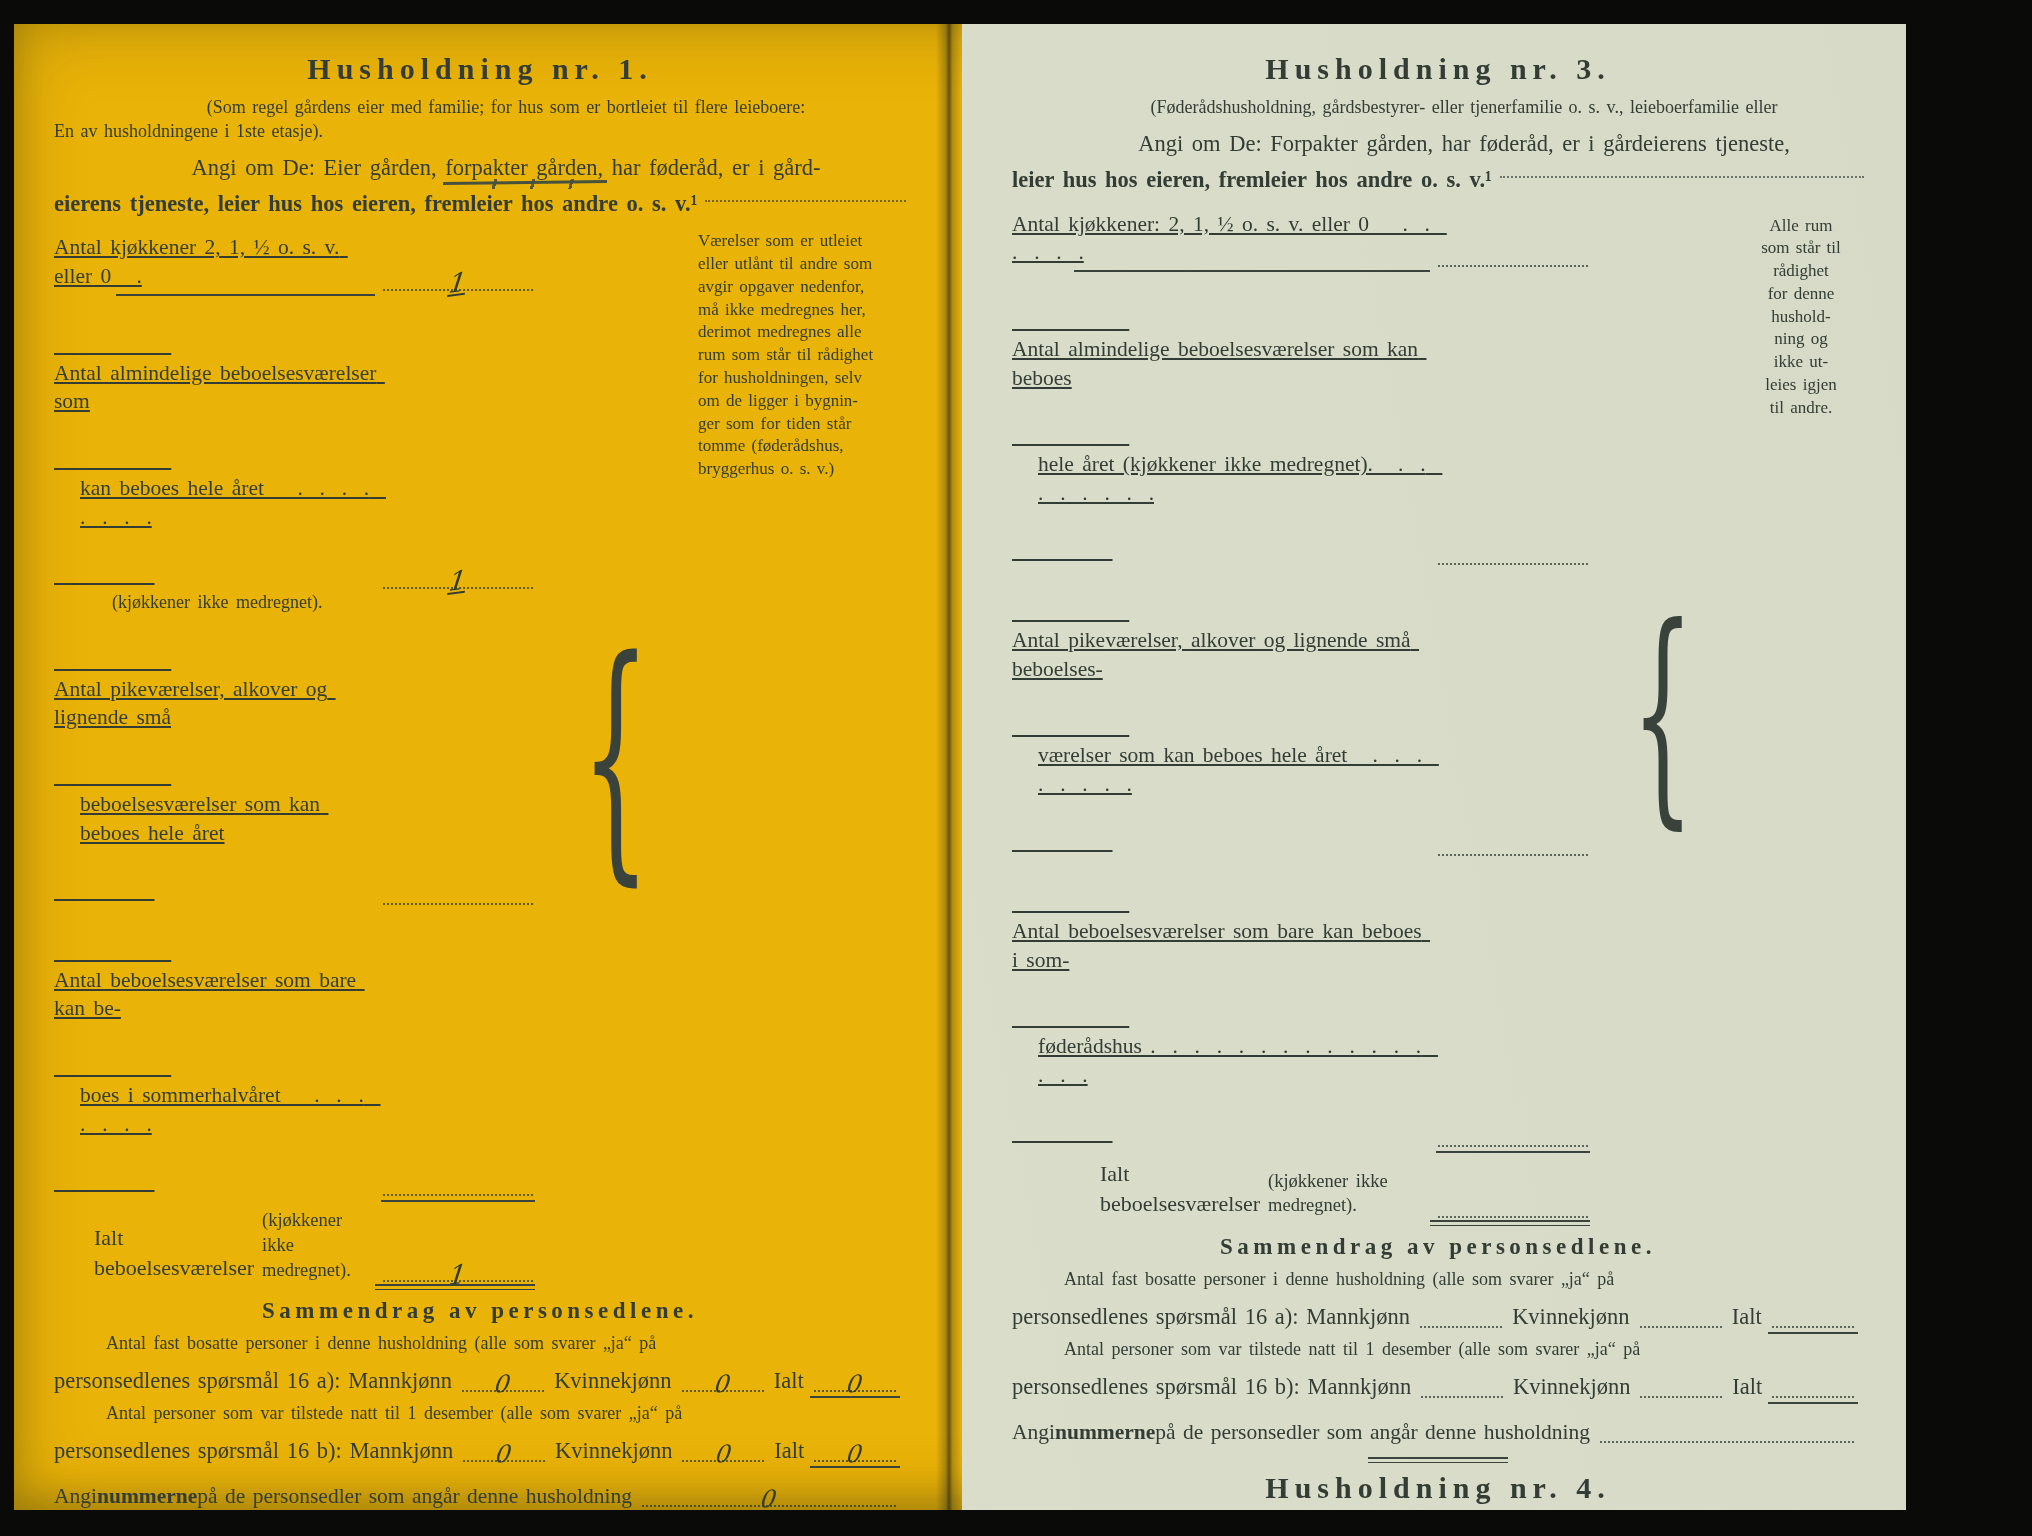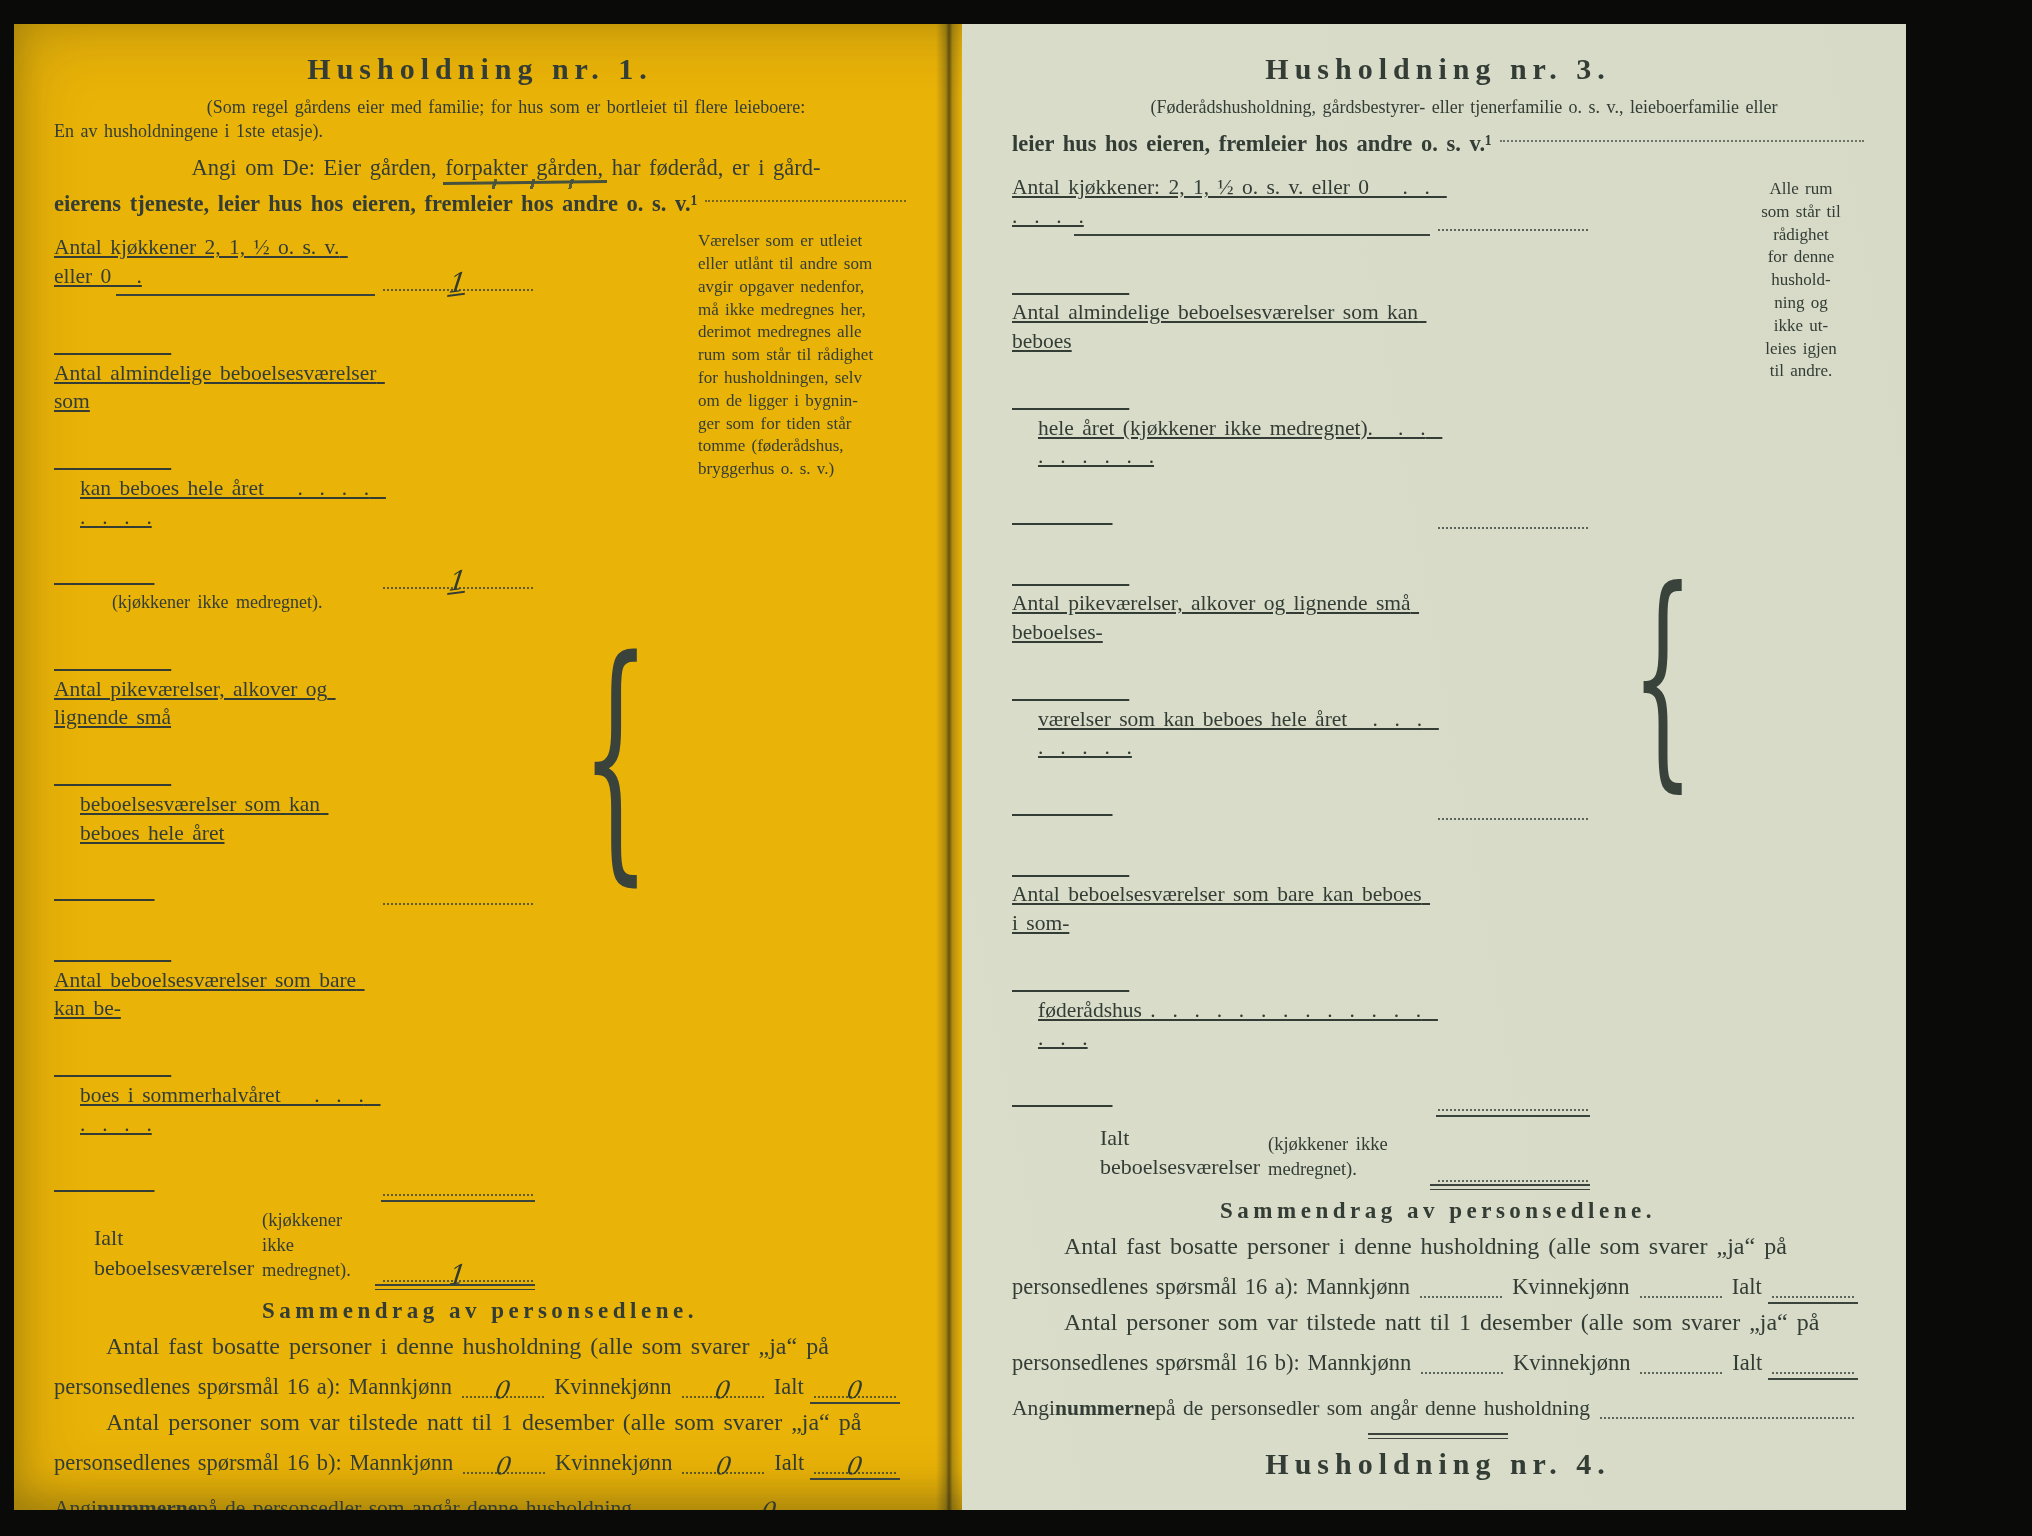--- a/index.html
+++ b/index.html
@@ -47,21 +47,21 @@
   .ialtrow{display:flex;align-items:flex-end;margin-top:12px;padding-left:40px;font-size:22px;}
   .ialtrow.deep{padding-left:88px;}
   .ialt-paren{font-size:18.5px;margin-left:8px;}
   .bracket{flex:0 0 42px;align-self:stretch;display:flex;align-items:center;justify-content:center;overflow:visible;}
   .brace{font-family:"DejaVu Serif",serif;font-size:235px;line-height:.78;transform:scaleX(.42);color:#39433b;}
   .brace.big{font-size:260px;}
   .note{flex:0 0 auto;font-size:17px;line-height:1.34;white-space:pre-line;word-spacing:2px;}
   .note-wide{width:208px;padding-top:0;}
   .note-narrow{width:126px;text-align:center;padding-top:8px;}
   .s-title{text-align:center;font-weight:700;font-size:23px;letter-spacing:4.5px;margin:16px 0 4px;white-space:nowrap;}
-  .sline1{text-indent:52px;font-size:24px;margin-top:9px;word-spacing:3px;}
+  .sline1{text-indent:52px;font-size:18px;margin-top:9px;word-spacing:3px;}
   .sline2{display:flex;align-items:flex-end;font-size:22.5px;margin-top:11px;line-height:1.15;word-spacing:2px;}
   .slot{flex:1 1 50px;border-bottom:2px dotted rgba(51,61,53,.75);margin:0 10px 2px;min-width:44px;height:25px;
     display:flex;justify-content:center;align-items:flex-end;position:relative;}
   .ialt-slot::after{content:"";position:absolute;left:-4px;right:-4px;bottom:-8px;border-top:2px solid #3a443c;}
   .numline{display:flex;align-items:flex-end;font-size:21.5px;margin-top:16px;word-spacing:2px;}
   .numline .slot{flex:1 1 120px;}
   .divider{width:140px;border-top:2px solid #3a443c;border-bottom:1px solid #3a443c;height:3px;margin:12px auto 4px;}
   .hand{font-family:"DejaVu Serif",serif;font-style:italic;font-size:27px;color:#323c2e;
     transform:skewX(-14deg) rotate(-7deg);line-height:.8;position:relative;top:5px;}
   .slot .hand{font-size:24px;top:4px;}
@@ -194,20 +194,21 @@
   <div class="crease"></div>
 
   <div class="page page-right">
 
     <section>
       <div class="hh-title">Husholdning nr. 3.</div>
       <div class="sub">
         <div class="ind">(Føderådshusholdning, gårdsbestyrer- eller tjenerfamilie o. s. v., leieboerfamilie eller</div>
       </div>
       <div class="intro">
+        <div class="ind">Angi om De:  Forpakter gården, har føderåd, er i gårdeierens tjeneste,</div>
         <div class="introw">
             <span>leier hus hos eieren, fremleier hos andre o. s. v.¹</span>
             <span class="fill"></span>
           </div>
       </div>
       <div class="qarea">
         <div class="qmain">
           <div class="qrow">
             <div class="qtext">Antal kjøkkener: 2, 1, ½ o. s. v. eller 0    .  .  .  .  .  .</div>
             <div class="ansbox">

